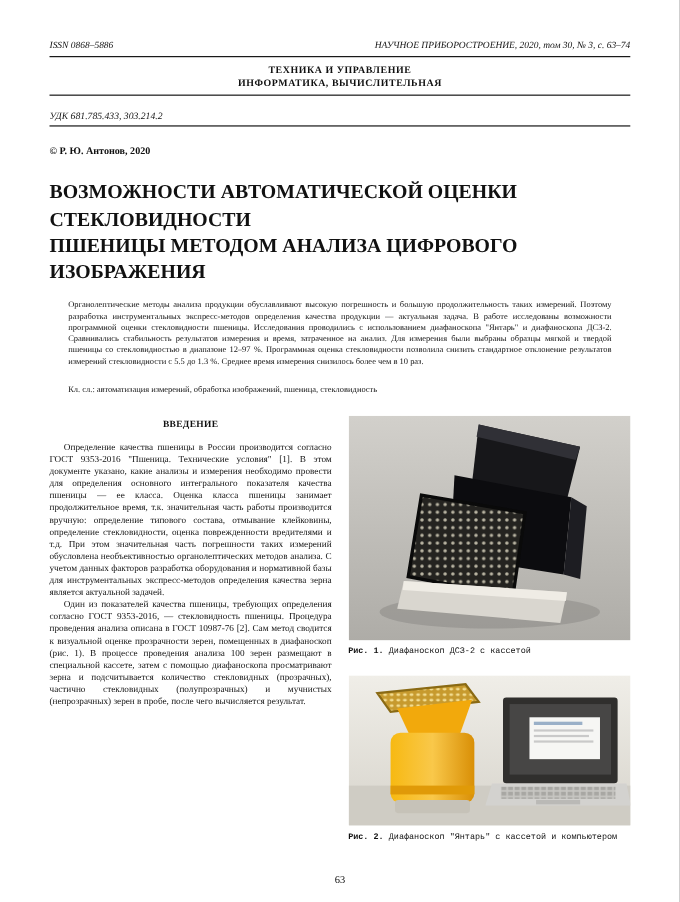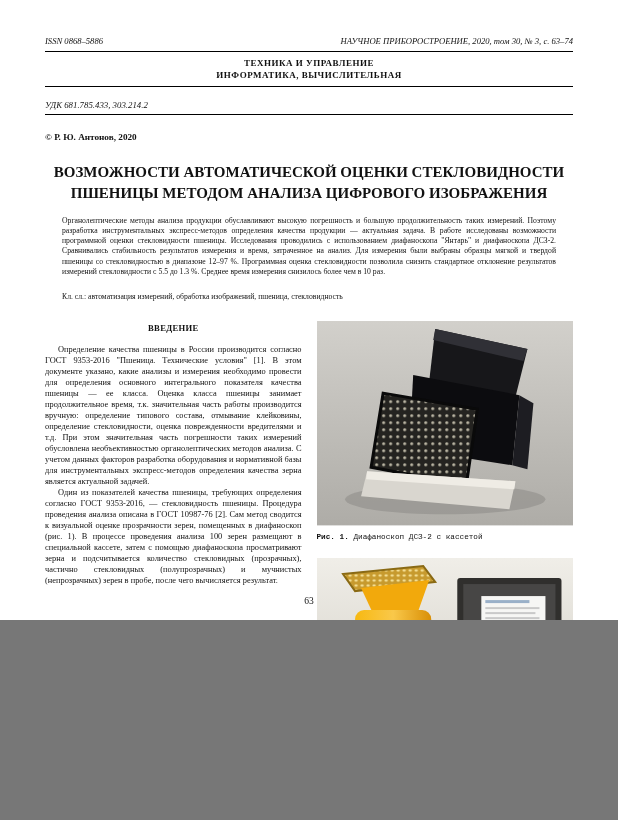--- a/index.html
+++ b/index.html
@@ -1,39 +1,39 @@
 <!DOCTYPE html>
 <html><head>
 <meta charset="utf-8">
 <style>
   * { margin:0; padding:0; box-sizing:border-box; }
   html,body { background:#777; }
   .page {
     position:relative;
-    width:618px; height:620px;
+    width:618px; height:820px;
     margin:0 auto;
     background:#ffffff;
     color:#111;
     font-family:"Liberation Serif", serif;
     padding:36px 45px 16px 45px;
     overflow:hidden;
   }
   
   .top-row { display:flex; justify-content:space-between; align-items:flex-end;
     font-style:italic; font-size:8.6px; }
   .rule { border-top:1px solid #000; height:0; }
   .rule-1 { margin-top:5px; }
   .section-block { padding:5px 0 5px 0; }
   .section-title { text-align:center; font-weight:bold; font-size:9px;
     line-height:1.35; letter-spacing:0.5px; }
   .udc { font-style:italic; font-size:8.8px; margin-top:13px; }
   .rule-2 { margin-top:4px; }
   .copyright { font-weight:bold; font-size:9.2px; margin-top:17px; }
   
-  .article-title { text-align:center; font-weight:bold; font-size:15px;
+  .article-title { font-weight:bold; font-size:18px;
     line-height:1.35; margin-top:20px; }
   .abstract { margin:13px 17px 0 17px; font-size:7.7px; line-height:1.33;
     text-align:justify; }
   .keywords { margin:15px 17px 0 17px; font-size:7.7px; }
   
   .columns { display:flex; gap:15px; margin-top:20px; }
   .col { width:50%; font-size:8.4px; line-height:1.31; text-align:justify; }
   .intro-heading { text-align:center; font-weight:bold; font-size:8.6px;
     margin:2px 0 10px 0; letter-spacing:0.3px; }
   .col-left p { text-indent:13px; margin:0; }

